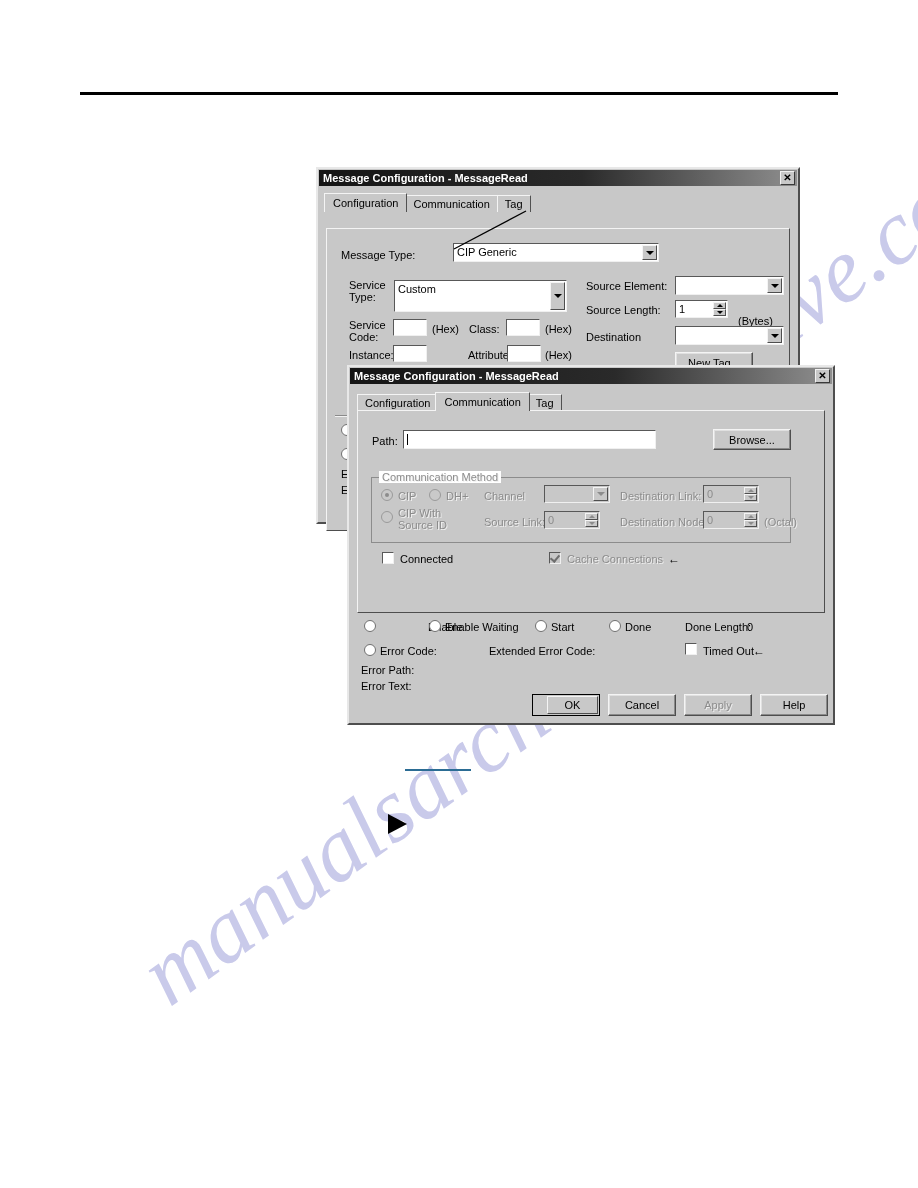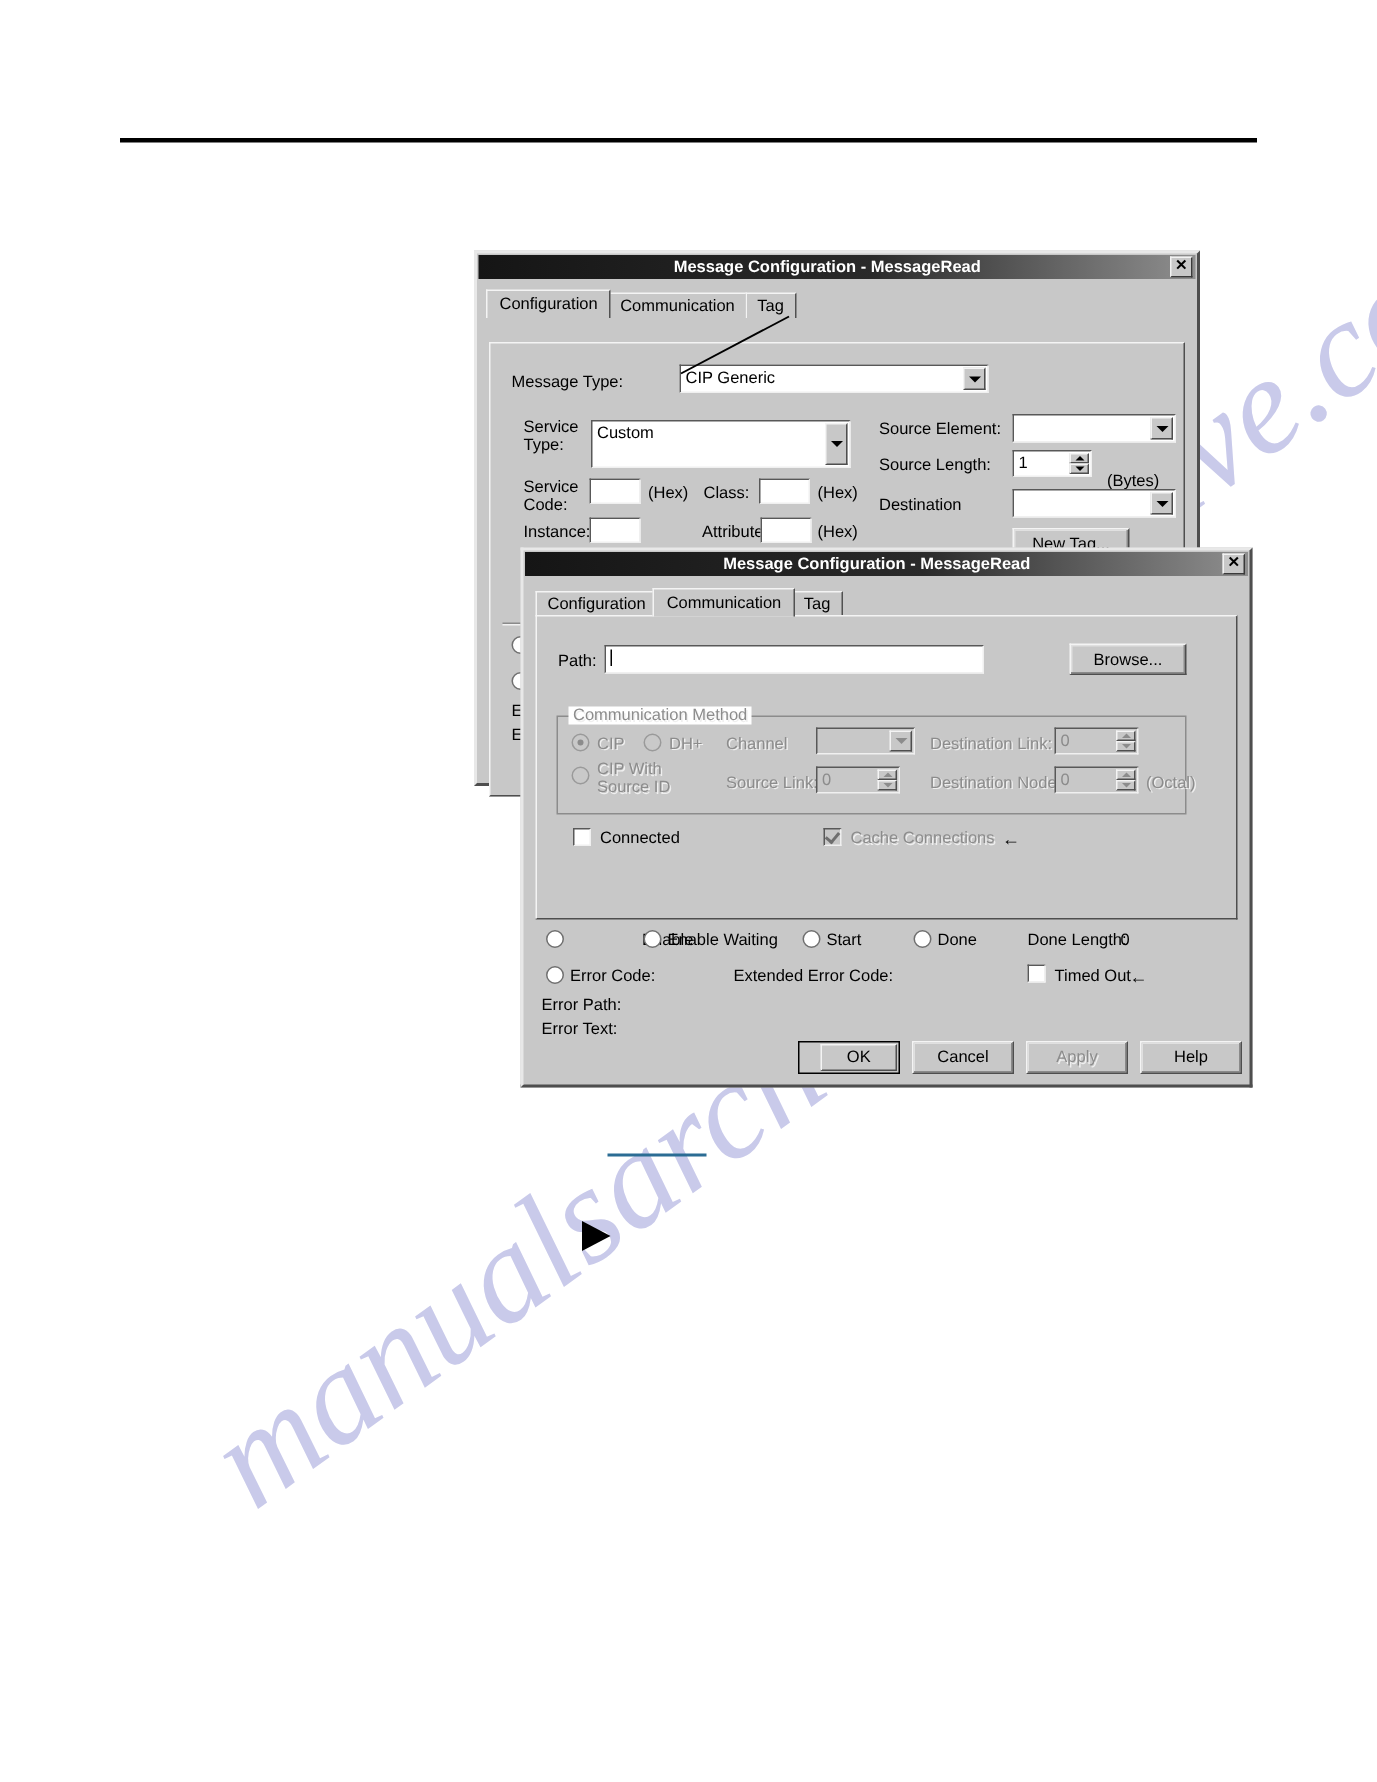--- a/index.html
+++ b/index.html
@@ -91,21 +91,20 @@
     box-sizing: border-box;
   }
   .titlebar-text {
     color: #ffffff;
     font-size: 11px;
     font-weight: bold;
     letter-spacing: 0px;
     flex: 1;
     white-space: nowrap;
     overflow: hidden;
-    text-align: center;
   }
   .close-btn {
     width: 15px;
     height: 14px;
     background: #c8c8c8;
     border-top: 1px solid #f2f2f2;
     border-left: 1px solid #f2f2f2;
     border-right: 1px solid #3a3a3a;
     border-bottom: 1px solid #3a3a3a;
     display: flex;

